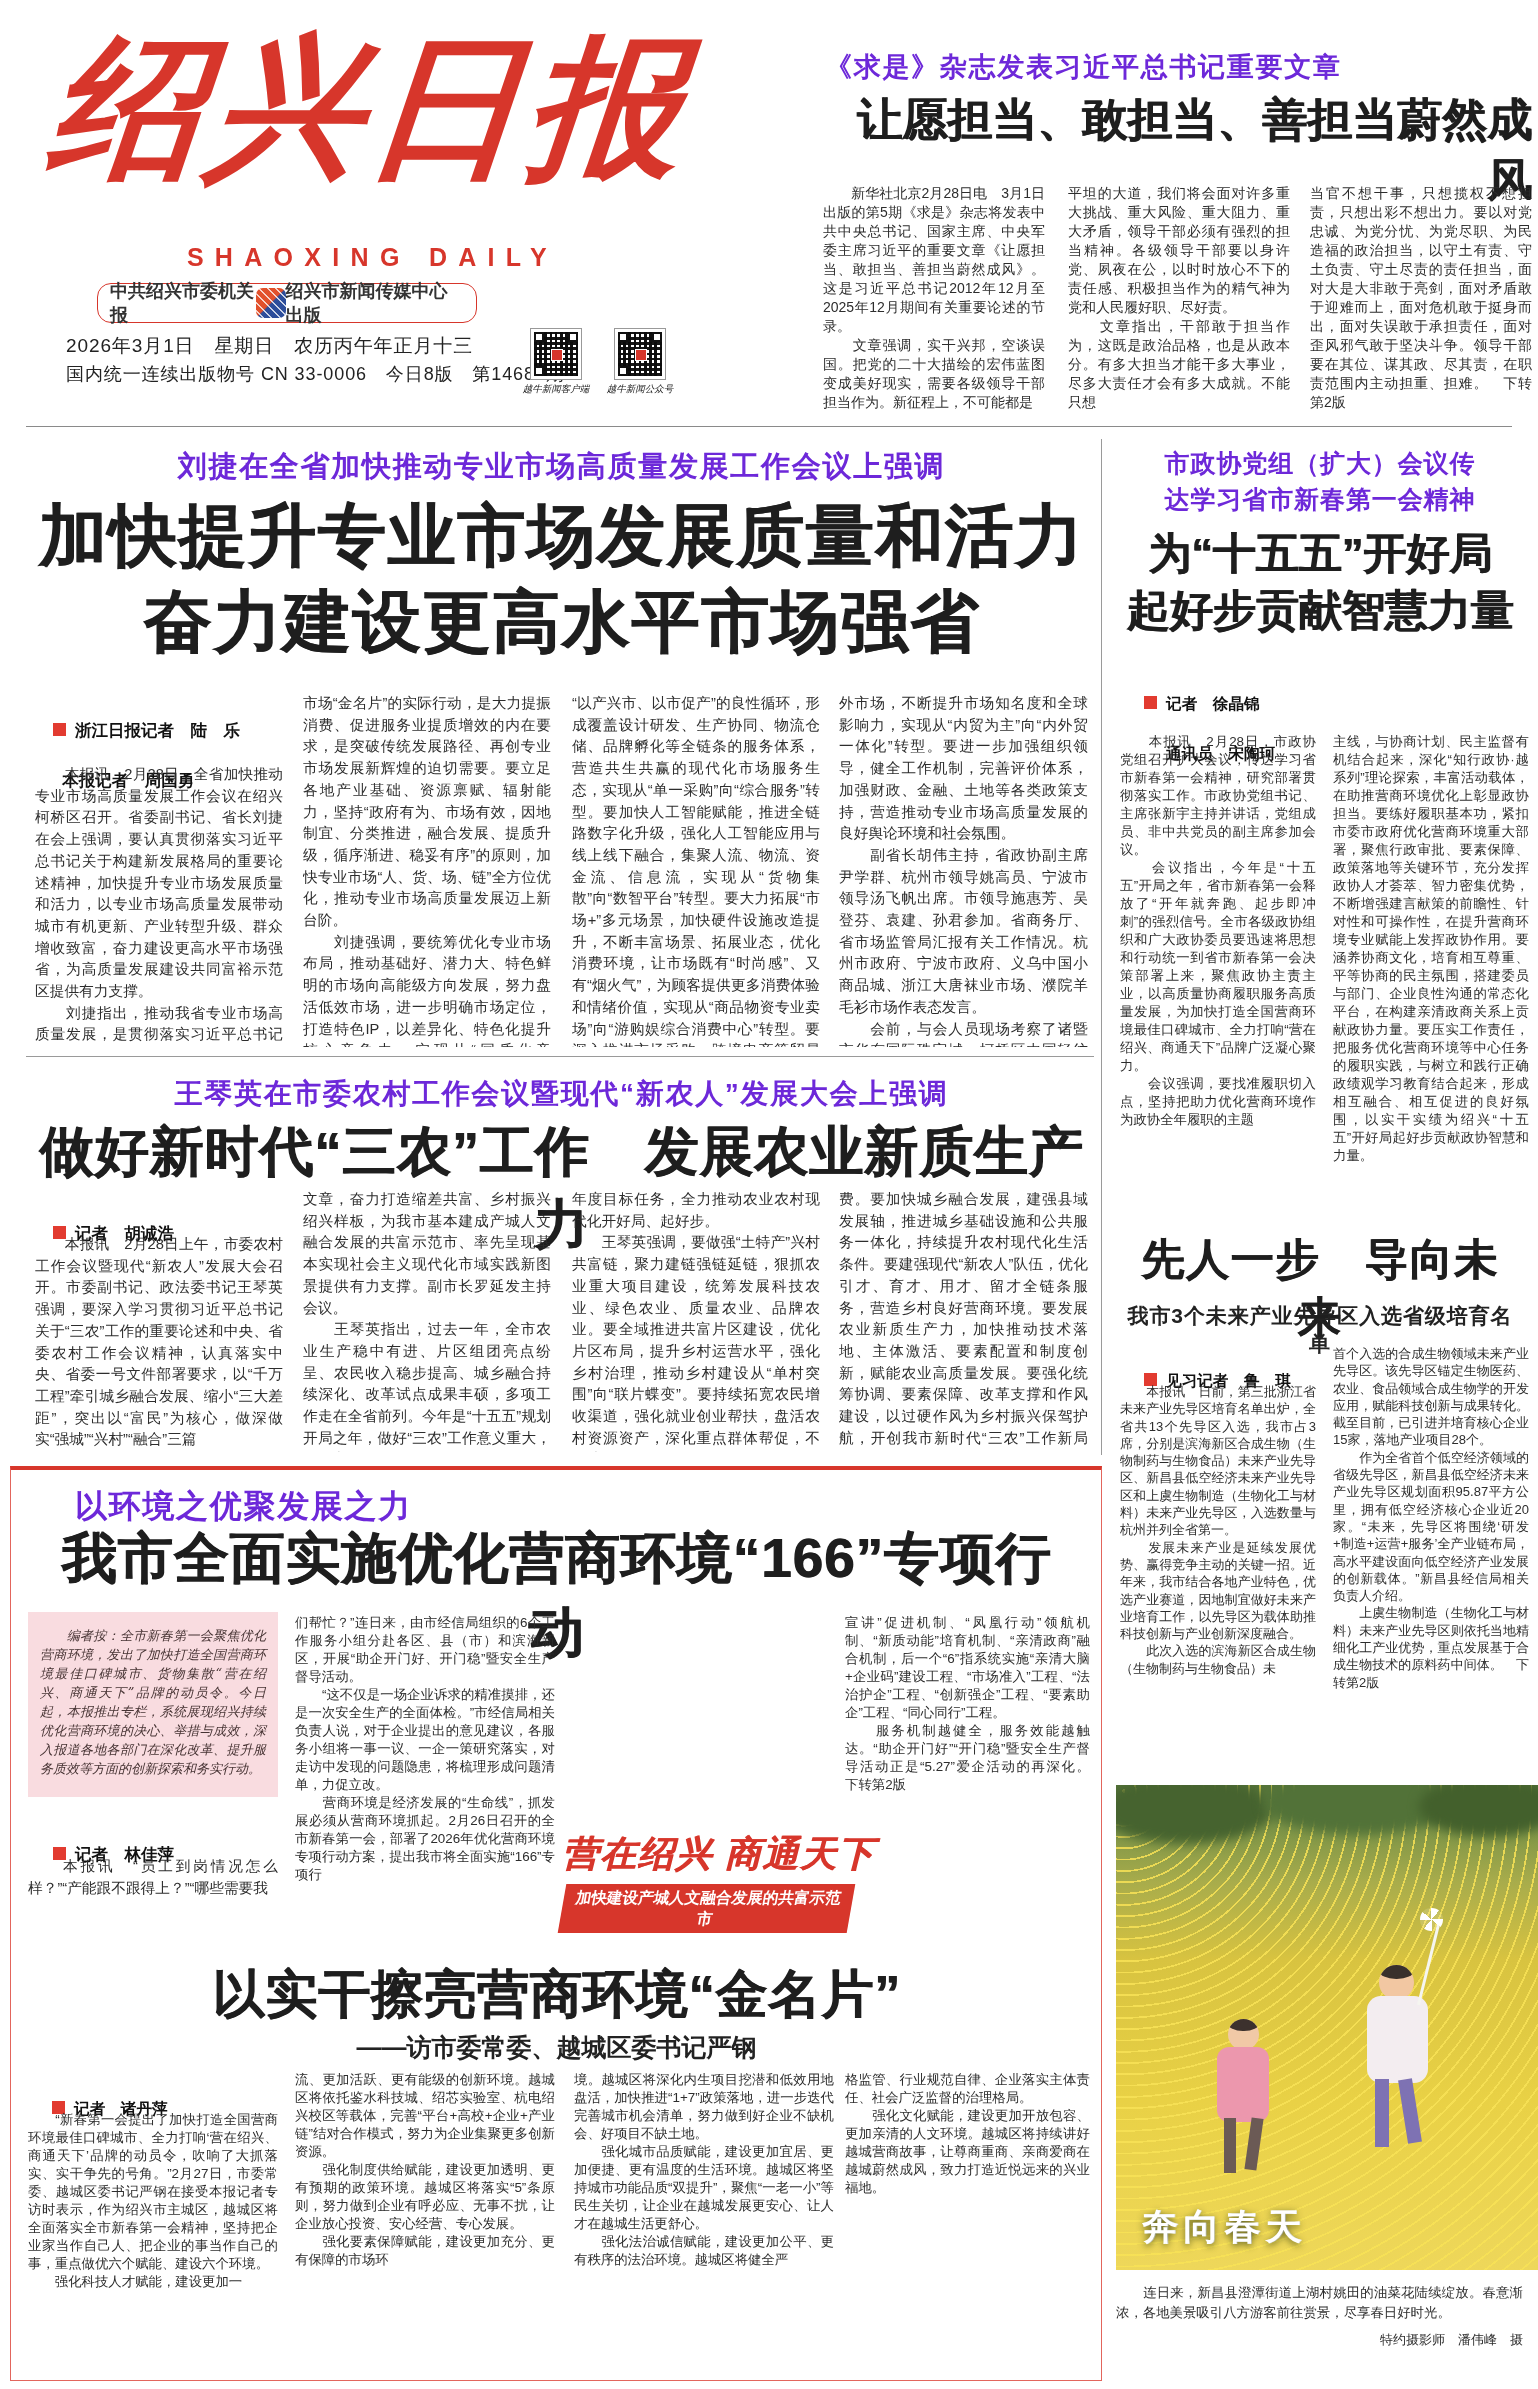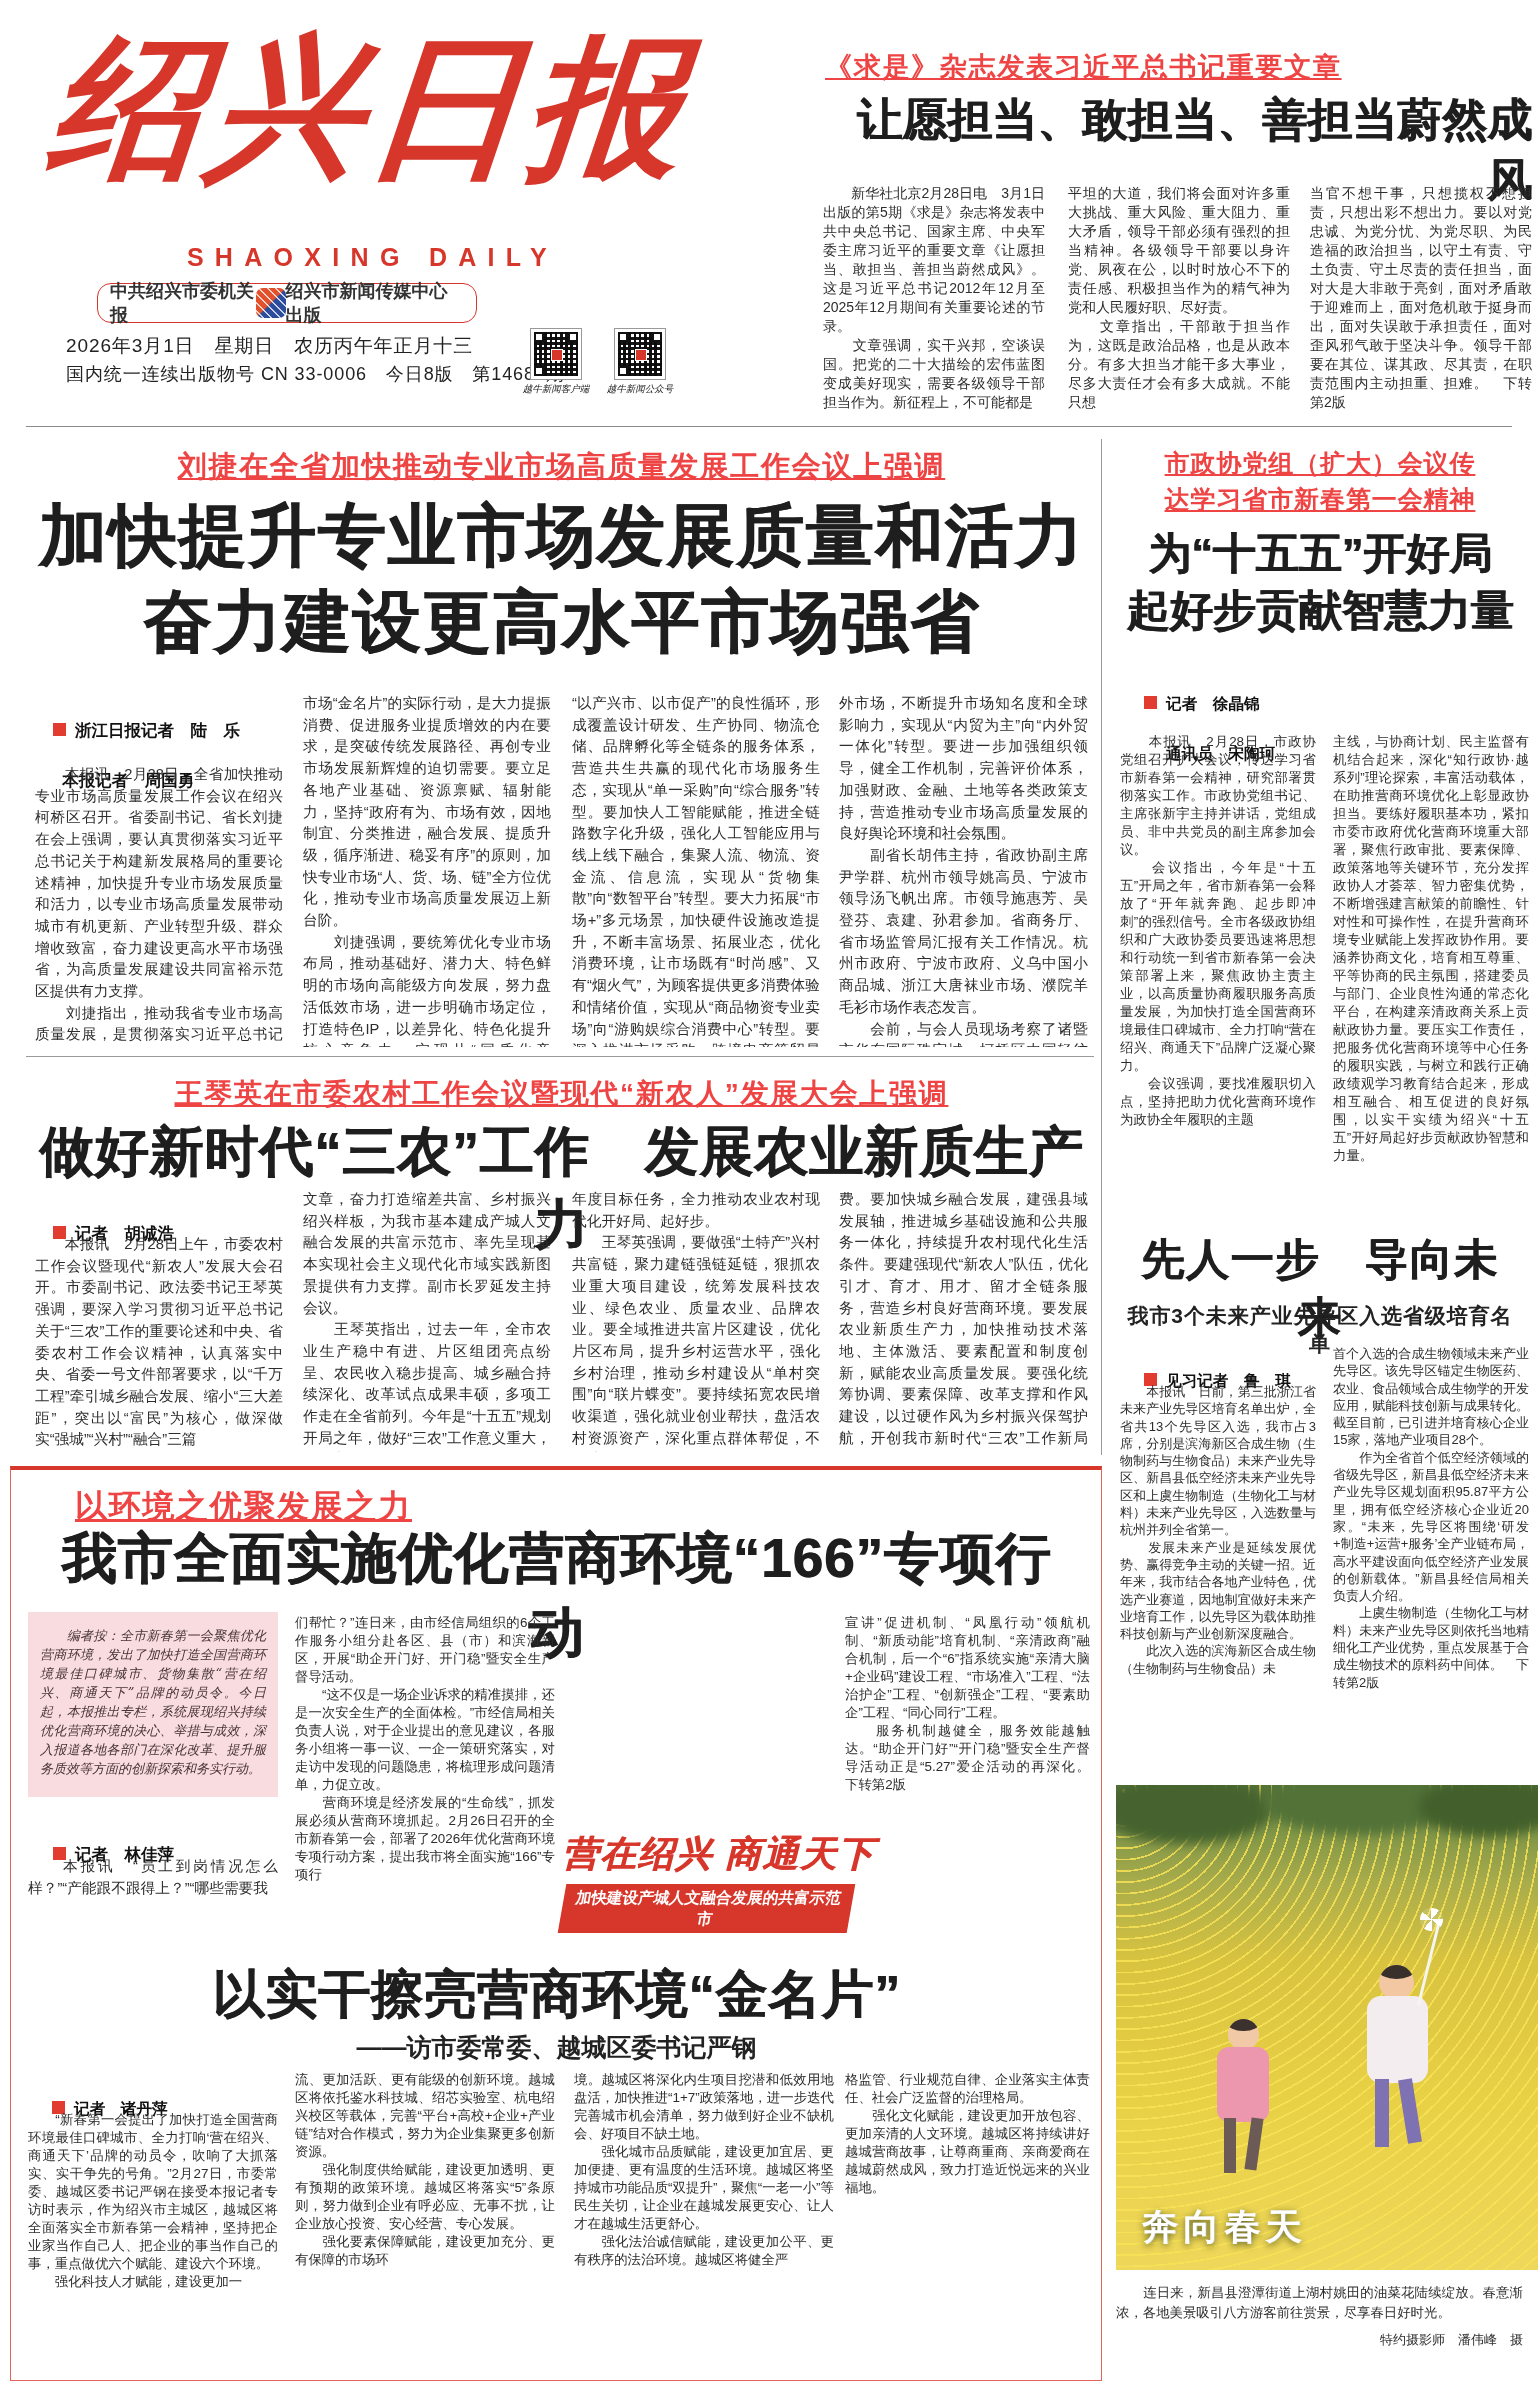--- a/index.html
+++ b/index.html
@@ -1,21 +1,21 @@
 <!DOCTYPE html>
 <html style="font-size:14px"><head>
 <meta charset="utf-8">
 <style>
   html,body{margin:0;padding:0;background:#e9e9e9;}
   .page{position:relative;width:1538px;height:2389px;background:#ffffff;margin:0 auto;
         font-family:"Liberation Sans",sans-serif;overflow:hidden;color:#2b2b2b;}
   .abs{position:absolute;}
   .h900{font-weight:900;color:#1e1e1e;text-shadow:0.9px 0 0 currentColor;text-align:right;}
   .center{text-align:center;}
-  .kicker{font-weight:700;color:#ef4444;letter-spacing:1.7px;text-decoration:underline;}
+  .kicker{font-weight:700;color:#6d28d9;letter-spacing:1.7px;}
   .bodycol{font-size:14.7px;line-height:21.7px;text-align:justify;white-space:pre-wrap;
            overflow:hidden;color:#2d2d2d;}
   .bodycol-s{font-size:13.4px;line-height:18px;text-align:justify;white-space:pre-wrap;
            overflow:hidden;color:#2d2d2d;}
   .byline{font-weight:700;font-size:16.5px;color:#111;line-height:25px;white-space:pre-wrap;}
   .bullet{display:inline-block;width:13px;height:13px;background:#e23b30;margin-right:8.7px;}
   .hline{background:#8a8a8a;height:0.9px;}
   .vline{background:#9a9a9a;width:0.9px;}
   .masthead-title{font-family:"DejaVu Serif",serif;font-weight:900;font-style:italic;
         color:#d7362b;font-size:154px;line-height:1.05;letter-spacing:5.2px;transform:skewX(-5deg);}

